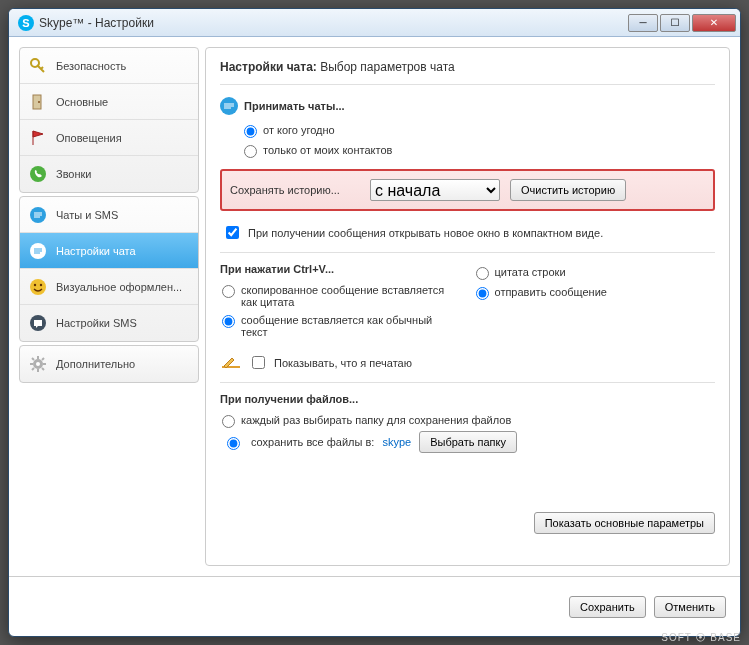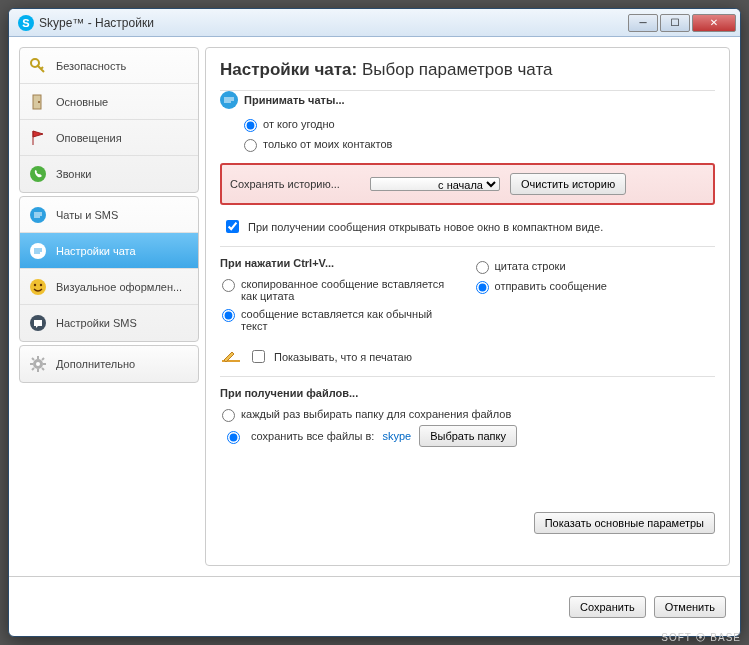--- a/index.html
+++ b/index.html
@@ -15,29 +15,29 @@
 .win-close { background: linear-gradient(to bottom, #e08080, #c03838); color: #fff; width: 44px; }
 .body { flex: 1; display: flex; flex-direction: column; }
 .main-area { flex: 1; display: flex; padding: 10px; gap: 6px; }
 .sidebar { width: 180px; display: flex; flex-direction: column; gap: 3px; }
 .sidebar-group { border: 1px solid #ccc; border-radius: 4px; background: linear-gradient(to bottom, #fdfdfd, #f0f0f0); overflow: hidden; }
 .sidebar-item { height: 36px; display: flex; align-items: center; padding: 0 8px; gap: 8px; font-size: 11px; color: #444; cursor: pointer; border-bottom: 1px solid #e0e0e0; }
 .sidebar-item:last-child { border-bottom: none; }
 .sidebar-item.selected { background: linear-gradient(to bottom, #6fc4f5, #3fa8e8); color: #fff; }
 .sb-icon { width: 20px; height: 20px; display: flex; align-items: center; justify-content: center; }
 .content { flex: 1; border: 1px solid #ccc; border-radius: 4px; padding: 12px 14px; font-size: 11px; color: #333; display: flex; flex-direction: column; position: relative; }
-.content-header { font-size: 17px; padding-bottom: 10px; border-bottom: 1px solid #e0e0e0; }
+.content-header { font-size: 12px; padding-bottom: 10px; border-bottom: 1px solid #e0e0e0; margin-bottom: 12px; }
 .content-header b { font-weight: bold; }
 .section-head { display: flex; align-items: center; gap: 6px; font-weight: bold; font-size: 11px; margin-bottom: 6px; }
 .sect-icon { width: 18px; height: 18px; border-radius: 50%; background: #2ea0e0; display: flex; align-items: center; justify-content: center; color: #fff; font-size: 10px; }
 .radio-row, .check-row { display: flex; align-items: flex-start; gap: 6px; padding: 3px 0 3px 24px; font-size: 11px; }
 .radio-row input, .check-row input { margin: 1px 0 0 0; }
 .highlight-box { border: 2px solid #d04040; background: linear-gradient(to bottom, #fce8e8, #f8dede); border-radius: 3px; padding: 8px 8px; margin: 8px 0; display: flex; align-items: center; gap: 10px; }
 .highlight-label { font-size: 11px; min-width: 130px; }
-select.combo { width: 130px; height: 14px; font-size: 11px; border: 1px solid #999; border-radius: 2px; background: linear-gradient(to bottom,#fff,#eee); text-align: right; }
+select.combo { width: 130px; height: 22px; font-size: 16px; border: 1px solid #999; border-radius: 2px; background: linear-gradient(to bottom,#fff,#eee); }
 .btn { font-size: 11px; padding: 2px 10px; height: 22px; border: 1px solid #999; border-radius: 3px; background: linear-gradient(to bottom,#fafafa,#e4e4e4); cursor: pointer; }
 .check-line { display: flex; align-items: center; gap: 6px; padding: 4px 0 10px 2px; border-bottom: 1px solid #e0e0e0; margin-bottom: 10px; }
 .two-col { display: flex; gap: 12px; padding-bottom: 10px; }
 .col { flex: 1; }
 .col-head { font-weight: bold; margin-bottom: 6px; font-size: 11px; }
 .col .radio-row { padding-left: 2px; }
 .typing-row { display: flex; align-items: center; gap: 6px; padding: 2px 0 10px 2px; border-bottom: 1px solid #e0e0e0; margin-bottom: 10px; }
 .pencil { width: 20px; height: 14px; display: inline-block; }
 .file-section .radio-row { padding-left: 2px; }
 .save-all { display: flex; align-items: center; gap: 8px; padding-left: 2px; }

